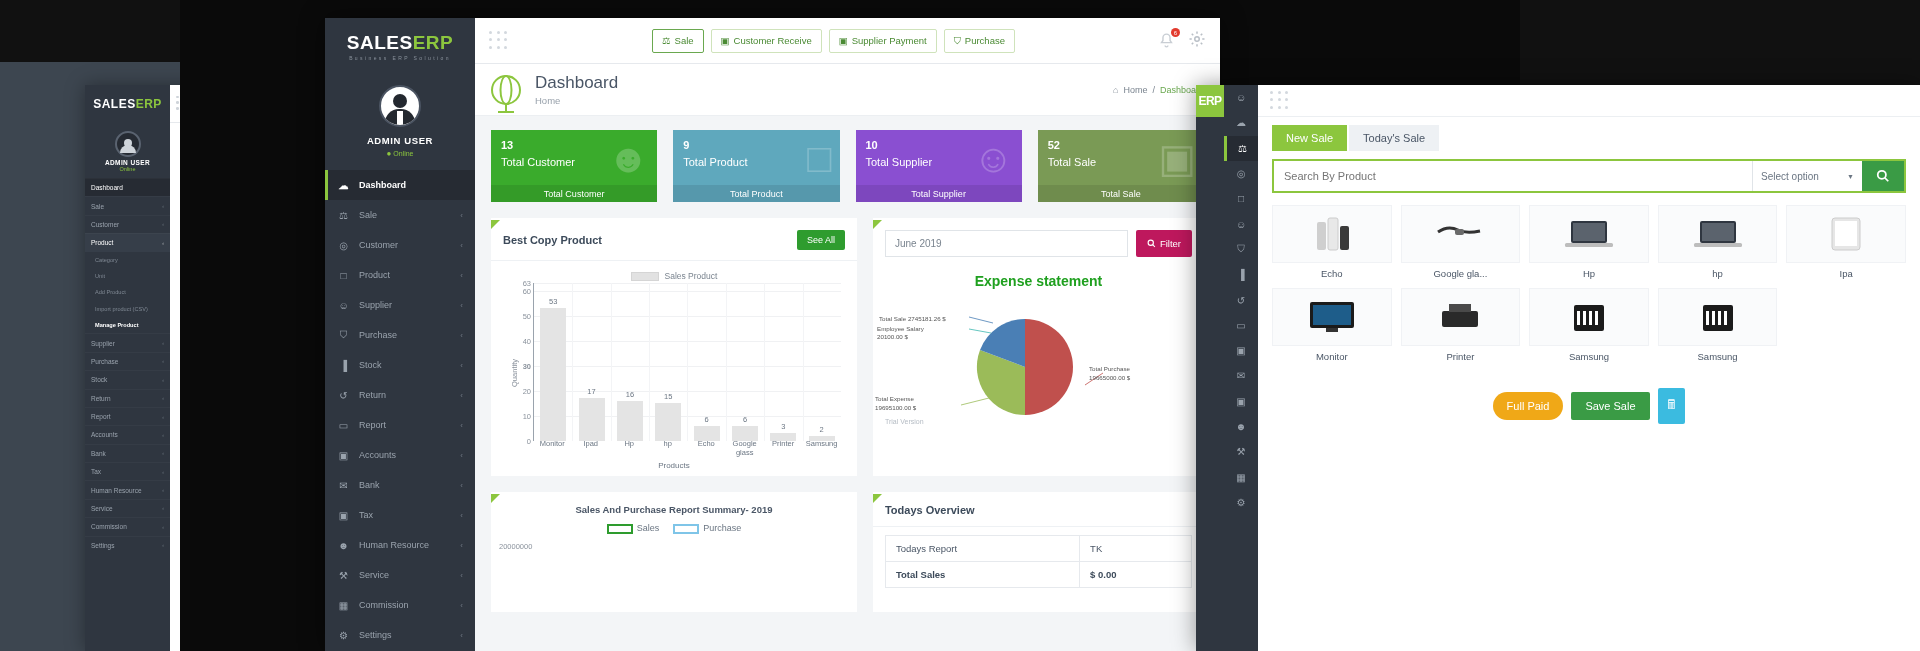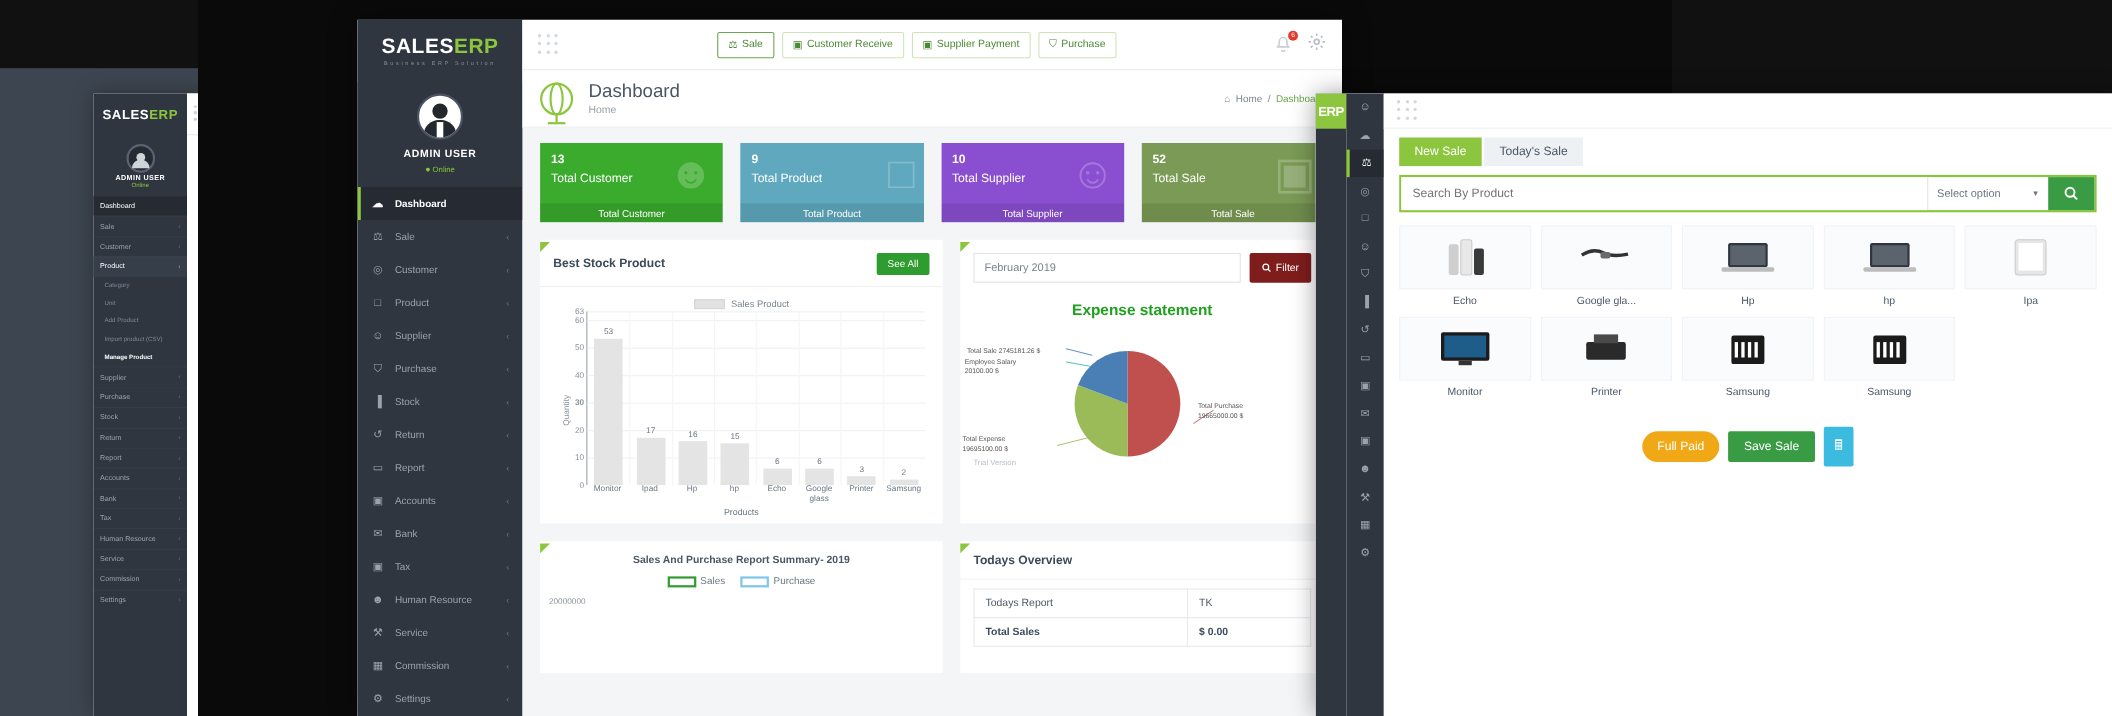--- a/index.html
+++ b/index.html
@@ -123,21 +123,21 @@
   .ytick { position:absolute; right:calc(100% + 3px); font-size:7.5px; color:#8a929c; transform:translateY(-50%); }
   .bars { position:absolute; left:0; right:0; bottom:0; top:0; display:flex; align-items:flex-end; }
   .bcol { flex:1; display:flex; flex-direction:column; align-items:center; justify-content:flex-end; height:100%; }
   .bar { width:26px; background:#e4e4e4; }
   .bval { font-size:7.5px; color:#6b7683; margin-bottom:2px;}
   .xlabels { position:absolute; left:30px; right:4px; bottom:6px; display:flex; }
   .xlabels span { flex:1; text-align:center; font-size:7.5px; color:#6b7683; }
   .xtitle { text-align:center; font-size:8px; color:#6b7683; margin-top:-2px;}
   .mrow { display:flex; gap:8px; padding:10px 12px; }
   .minput { flex:1; border:1px solid #e0e4e8; background:#fff; font-size:10px; color:#7a848f; padding:7px 9px; }
-  .btn-filter { background:#7f1d1d; color:#fff; font-size:9.5px; padding:7px 11px; border-radius:2px; display:flex; align-items:center; gap:4px;}
+  .btn-filter { background:#be185d; color:#fff; font-size:9.5px; padding:7px 11px; border-radius:2px; display:flex; align-items:center; gap:4px;}
   .pie-title { text-align:center; font-size:14px; font-weight:bold; color:#1fa01f; margin-top:6px; }
   .pie-area { position:relative; height:140px; }
   .trial { position:absolute; left:12px; bottom:4px; font-size:7px; color:#b5bcc4; }
 
   .row3 { display:flex; gap:16px; padding:16px 16px 0; }
   .spr-title { text-align:center; font-size:9.5px; color:#4a5666; font-weight:bold; padding-top:10px;}
   .spr-legend { display:flex; justify-content:center; gap:14px; margin-top:8px; font-size:9px; color:#6b7683; align-items:center;}
   .spr-legend .sw2 { width:26px;height:10px;border:2px solid #2e9c2e; display:inline-block; margin-right:4px; vertical-align:middle;}
   .spr-legend .sw3 { width:26px;height:10px;border:2px solid #7fc5e8; display:inline-block; margin-right:4px; vertical-align:middle;}
   .spr-axis { font-size:7.5px; color:#8a929c; padding:8px 0 0 8px; }
@@ -574,21 +574,21 @@
             <div class="num">52</div>
             <div class="lbl">Total Sale</div>
             <div class="foot">Total Sale</div>
           </div>
         </div>
 
       <div class="row2">
 
         <div class="panel" style="flex:1.05;">
           <div class="panel-h">
-            <div class="panel-t">Best Stock Product</div>
+            <div class="panel-t">Best Copy Product</div>
             <div class="btn-green">See All</div>
           </div>
           <div class="panel-body">
             <div class="legend">
               <span class="sw"></span>
               <span>Sales Product</span>
             </div>
             <div class="chart-wrap">
               <div class="ylab">Quantity</div>
               <div class="axis" id="bar-axis">
@@ -659,21 +659,21 @@
                   <span>Printer</span>
                   <span>Samsung</span>
                 </div>
             </div>
             <div class="xtitle">Products</div>
           </div>
         </div>
 
         <div class="panel" style="flex:.95;">
           <div class="mrow">
-            <div class="minput">February 2019</div>
+            <div class="minput">June 2019</div>
             <div class="btn-filter">
               <svg width="9" height="9" viewBox="0 0 24 24" fill="none" stroke="#fff" stroke-width="3">
                   <circle cx="10" cy="10" r="7"></circle>
                   <path d="M15 15l6 6"></path>
                 </svg>
               <span>Filter</span>
             </div>
           </div>
           <div class="pie-title">Expense statement</div>
           <div class="pie-area">

